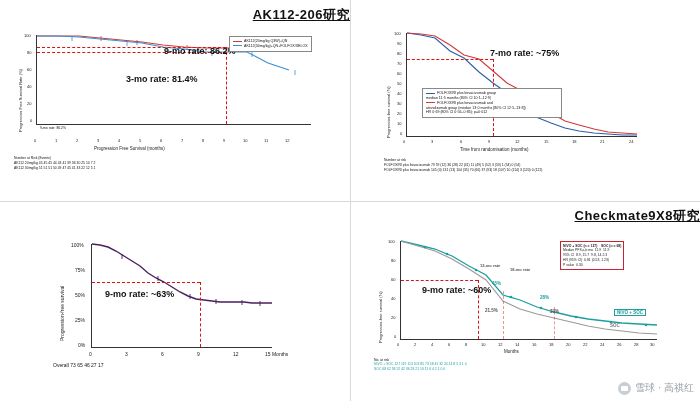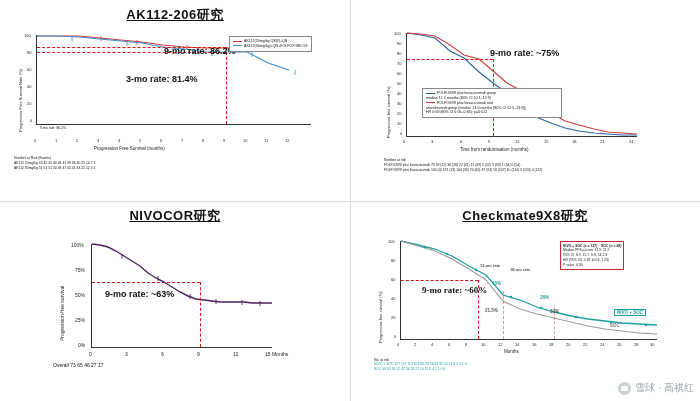--- a/index.html
+++ b/index.html
@@ -11,21 +11,21 @@
     position:relative;
   }
   .grid{
     position:absolute;inset:0;
     display:grid;
     grid-template-columns:1fr 1fr;
     grid-template-rows:1fr 1fr;
   }
   .panel{position:relative;overflow:hidden;}
   .panel-title{
-    text-align:center;
+    text-align:right;
     font-weight:bold;
     font-size:13px;
     color:#111;
     padding-top:6px;
     letter-spacing:.5px;
   }
   .panel-title .u{ text-decoration:underline; }
   .divider-v{position:absolute;left:50%;top:0;bottom:0;width:1px;background:#d8d8d8;}
   .divider-h{position:absolute;left:0;right:0;top:50%;height:1px;background:#d8d8d8;}
 
@@ -165,21 +165,21 @@
 
       <div class="plot" style="left:36px;top:7px;width:230px;height:103px;">
         <svg width="230" height="103">
           <polyline fill="none" stroke="#2a5fa8" stroke-width="1.1" points="0,0 14,2 28,5 43,18 57,25 72,39 86,50 100,60 115,76 129,84 144,90 158,95 172,98 187,100 201,101 215,102 230,102"></polyline>
           <polyline fill="none" stroke="#cf3b3b" stroke-width="1.1" points="0,0 14,1 28,3 43,12 57,22 72,26 86,38 100,50 115,58 129,70 144,80 158,88 172,92 187,96 201,99 215,100 230,101"></polyline>
         </svg>
         <div class="dashed-h" style="left:0;top:26px;width:86px;"></div>
         <div class="dashed-v" style="left:86px;top:26px;height:77px;"></div>
       </div>
 
-      <div class="anno" style="left:120px;top:22px;font-size:9px;">9-mo rate: ~75%</div>
+      <div class="anno" style="left:120px;top:22px;font-size:9px;">7-mo rate: ~75%</div>
 
       <div class="legendbox" style="left:52px;top:62px;width:132px;">
         <div><span class="legend-line" style="border-color:#2a5fa8;"></span><span>FOLFOXIRI plus bevacizumab group</span></div>
         <div>median 11·5 months (80% CI 10·1–12·9)</div>
         <div><span class="legend-line" style="border-color:#cf3b3b;"></span><span>FOLFOXIRI plus bevacizumab and</span></div>
         <div>atezolizumab group (median 13·0 months [80% CI 12·5–13·8])</div>
         <div>HR 0·69 (80% CI 0·56–0·85); p=0·012</div>
       </div>
 
       <div class="tick" style="left:33px;top:113px;">0</div>
@@ -196,23 +196,20 @@
 
       <div class="tbl" style="left:14px;top:132px;">
         <div>Number at risk</div>
         <div>FOLFOXIRI plus bevacizumab    73   59 (12)   36 (28)   22 (41)   11 (49)   5 (52)   3 (53)   1 (54)   0 (54)</div>
         <div>FOLFOXIRI plus bevacizumab    145 (0)  131 (13)  104 (35)  70 (66)  37 (93)  18 (107) 10 (114) 3 (120) 0 (122)</div>
       </div>
     </div>
   </div>
 
   <div class="panel">
-    <div class="panel-title">
-      <span class="u">NIVOCOR研究</span>
-    </div>
 
     <div class="chart" style="left:45px;top:28px;width:300px;height:160px;">
       <div class="ylab" style="left:14px;top:112px;width:110px;font-size:5px;">Progression-free survival</div>
 
       <div class="tick" style="left:26px;top:13px;font-size:5px;">100%</div>
       <div class="tick" style="left:30px;top:38px;font-size:5px;">75%</div>
       <div class="tick" style="left:30px;top:63px;font-size:5px;">50%</div>
       <div class="tick" style="left:30px;top:88px;font-size:5px;">25%</div>
       <div class="tick" style="left:33px;top:113px;font-size:5px;">0%</div>
 
@@ -276,21 +273,21 @@
             <circle cx="210" cy="81" r="1.3"></circle>
               <circle cx="245" cy="84" r="1.3"></circle>
           </g>
         </svg>
         <div class="dashed-h" style="left:0;top:39px;width:77px;"></div>
         <div class="dashed-v" style="left:77px;top:39px;height:59px;"></div>
         <div class="dashed-v" style="left:102px;top:50px;height:48px;opacity:.45;"></div>
         <div class="dashed-v" style="left:153px;top:66px;height:32px;opacity:.45;"></div>
       </div>
 
-      <div class="anno" style="left:58px;top:58px;font-size:9px;font-family:Liberation Serif, serif;">9-mo rate: ~60%</div>
+      <div class="anno" style="left:58px;top:58px;font-size:9px;">9-mo rate: ~60%</div>
       <div class="anno" style="left:146px;top:40px;font-size:4px;color:#555;">18-mo rate</div>
       <div class="anno" style="left:116px;top:36px;font-size:4px;color:#555;">12-mo rate</div>
       <div class="anno" style="left:128px;top:54px;font-size:4.5px;color:#1f9ea0;">45%</div>
       <div class="anno" style="left:121px;top:81px;font-size:4.5px;color:#555;">21.5%</div>
       <div class="anno" style="left:176px;top:68px;font-size:4.5px;color:#1f9ea0;">28%</div>
       <div class="anno" style="left:186px;top:82px;font-size:4.5px;color:#555;">39%</div>
 
       <div class="anno" style="left:250px;top:82px;font-size:4.5px;color:#1f9ea0;border:1px solid #1f9ea0;padding:0 2px;">NIVO + SOC</div>
       <div class="anno" style="left:246px;top:96px;font-size:4.5px;color:#777;">SOC</div>
 

